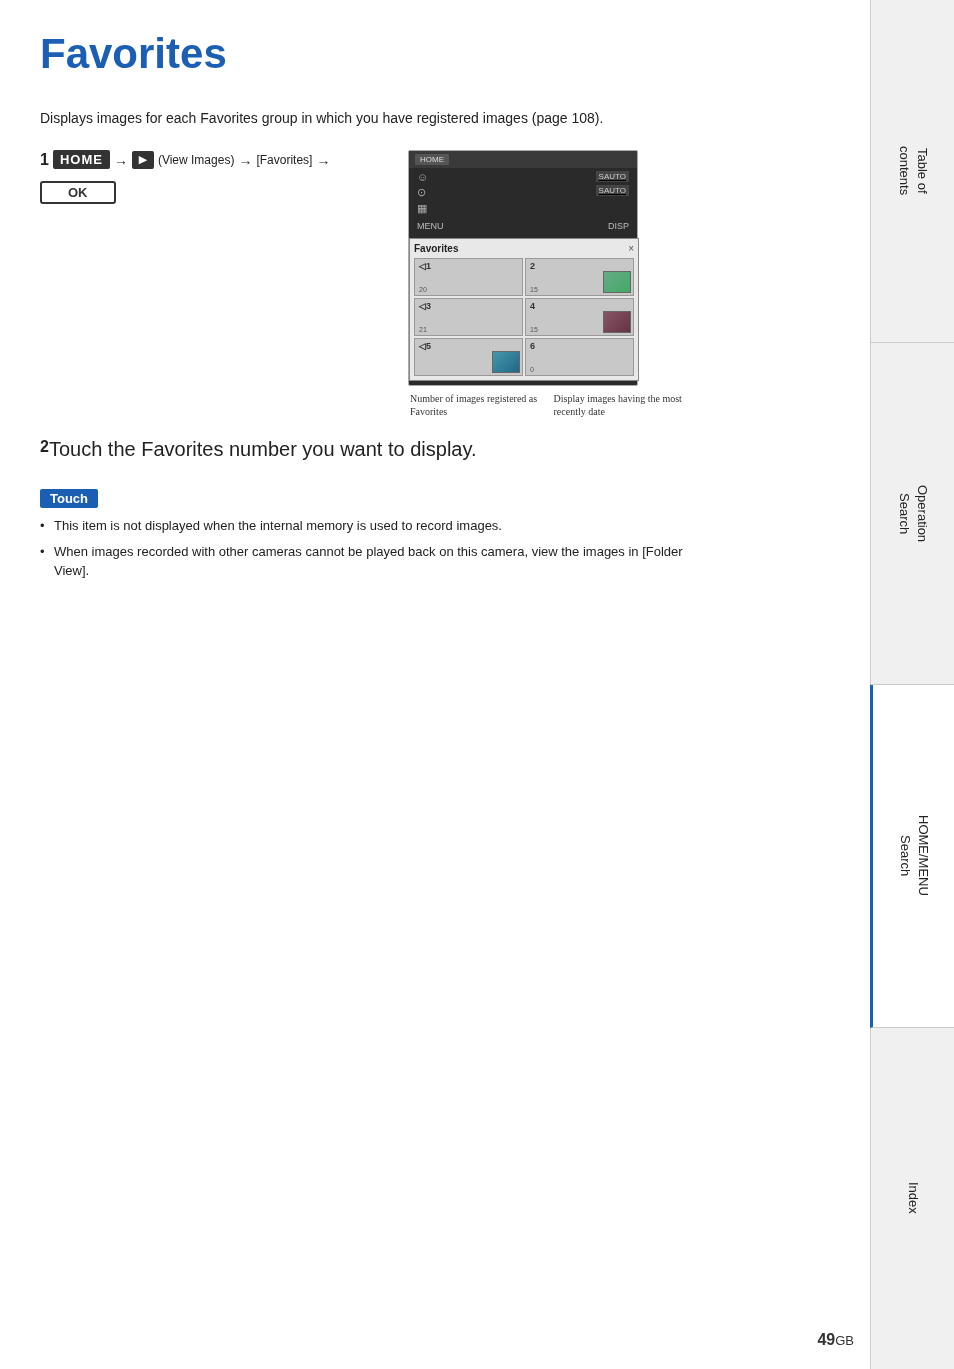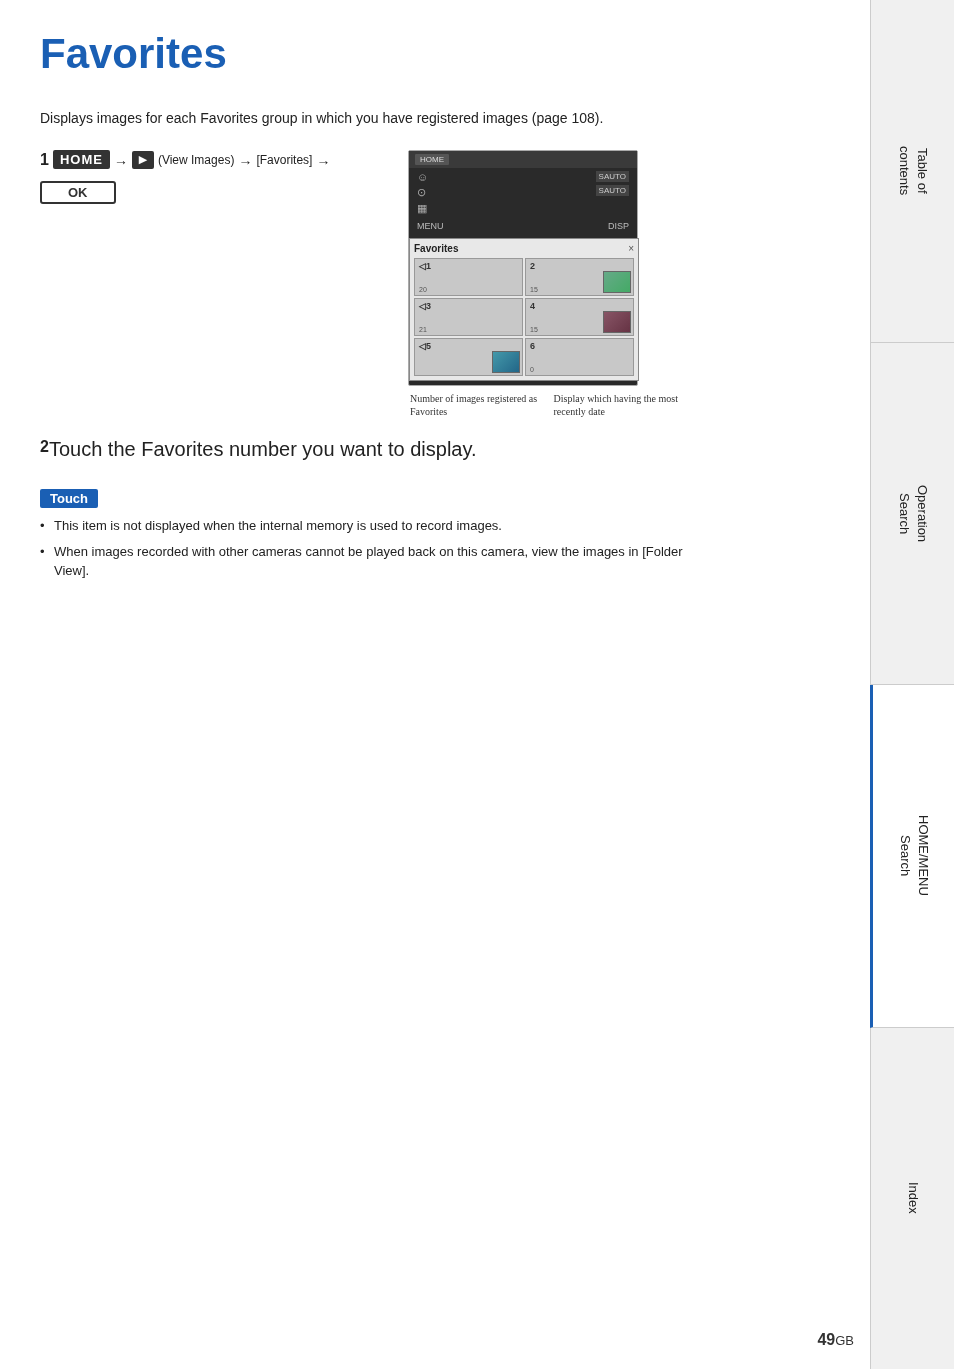--- a/index.html
+++ b/index.html
@@ -372,21 +372,21 @@
         <div class="camera-top-bar">
           <span class="cam-btn-home">HOME</span>
         </div>
 
         <div style="display:flex; justify-content:space-between; padding:3px 8px; background:#2a2a2a;">
           <div style="display:flex; flex-direction:column; gap:3px;">
             <span style="color:#aaa; font-size:11px;">☺</span>
             <span style="color:#aaa; font-size:11px;">⊙</span>
             <span style="color:#aaa; font-size:11px;">▦</span>
           </div>
-          <div style="display:flex; flex-direction:column; gap:3px; align-items:flex-end;">
+          <div style="display:flex; flex-direction:column; gap:3px; align-items:flex-end;text-decoration:underline;">
             <span style="color:#ccc; font-size:8px; background:#444; padding:1px 3px;">SAUTO</span>
             <span style="color:#ccc; font-size:8px; background:#444; padding:1px 3px;">SAUTO</span>
           </div>
         </div>
 
         <div style="display:flex; justify-content:space-between; padding:3px 8px; background:#2a2a2a; align-items:center;">
           <span style="color:#bbb; font-size:9px;">MENU</span>
           <span style="color:#bbb; font-size:9px;">DISP</span>
         </div>
 
@@ -427,21 +427,21 @@
             <div class="fav-cell">
               <span class="fav-cell-num">6</span>
               <span class="fav-cell-count">0</span>
             </div>
           </div>
         </div>
       </div>
 
       <div class="fav-annotations">
         <span class="fav-annotation">Number of images registered as Favorites</span>
-        <span class="fav-annotation">Display which having the most recently date</span>
+        <span class="fav-annotation">Display images having the most recently date</span>
       </div>
     </div>
   </div>
 
   <div class="step2-section">
     <span class="step-number">2</span>
     <span class="step2-text">Touch the Favorites number you want to display.</span>
   </div>
 
   <div class="notes-section">

